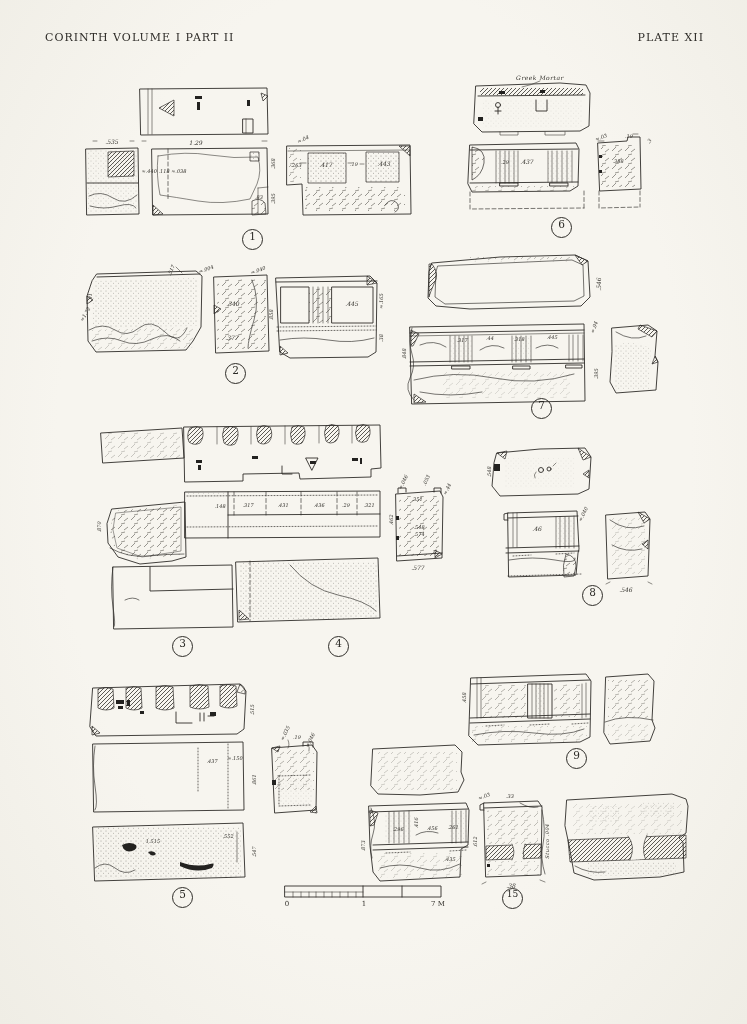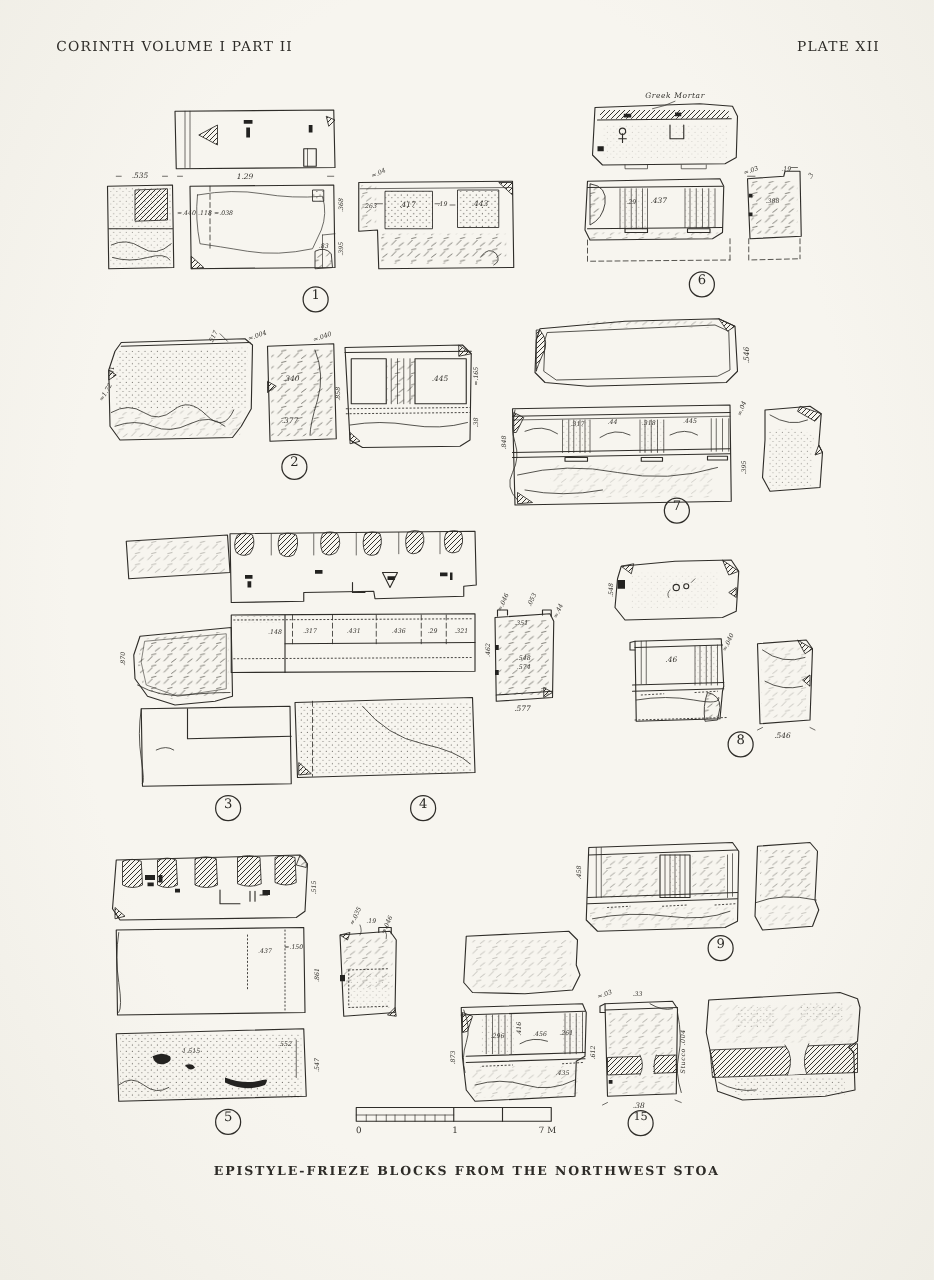--- a/index.html
+++ b/index.html
@@ -435,14 +435,13 @@
       <span class="meas" style="left: 510px; top: 796px; font-size: 5px; transform: translate(-50%, -50%);">.33</span>
       <span class="meas" style="left: 475px; top: 842px; font-size: 5px; transform: translate(-50%, -50%) rotate(-90deg);">.612</span>
       <span class="meas cursive" style="left: 547px; top: 841px; font-size: 5px; transform: translate(-50%, -50%) rotate(-90deg);">Stucco .004</span>
       <span class="meas" style="left: 511px; top: 885px; transform: translate(-50%, -50%);">.38</span>
       <div class="fig-circle" style="font-size: 9px; left: 502px; top: 888px;">15</div>
       <span class="meas upright" style="left: 287px; top: 904px; font-size: 7px; transform: translate(-50%, -50%);">0</span>
       <span class="meas upright" style="left: 364px; top: 904px; font-size: 7px; transform: translate(-50%, -50%);">1</span>
       <span class="meas upright" style="left: 438px; top: 904px; font-size: 7px; transform: translate(-50%, -50%);">7 M</span>
     </div>
 
-  <div class="caption">EPISTYLE-FRIEZE BLOCKS FROM THE NORTHWEST STOA</div>
 </div>
 
 </body></html>

